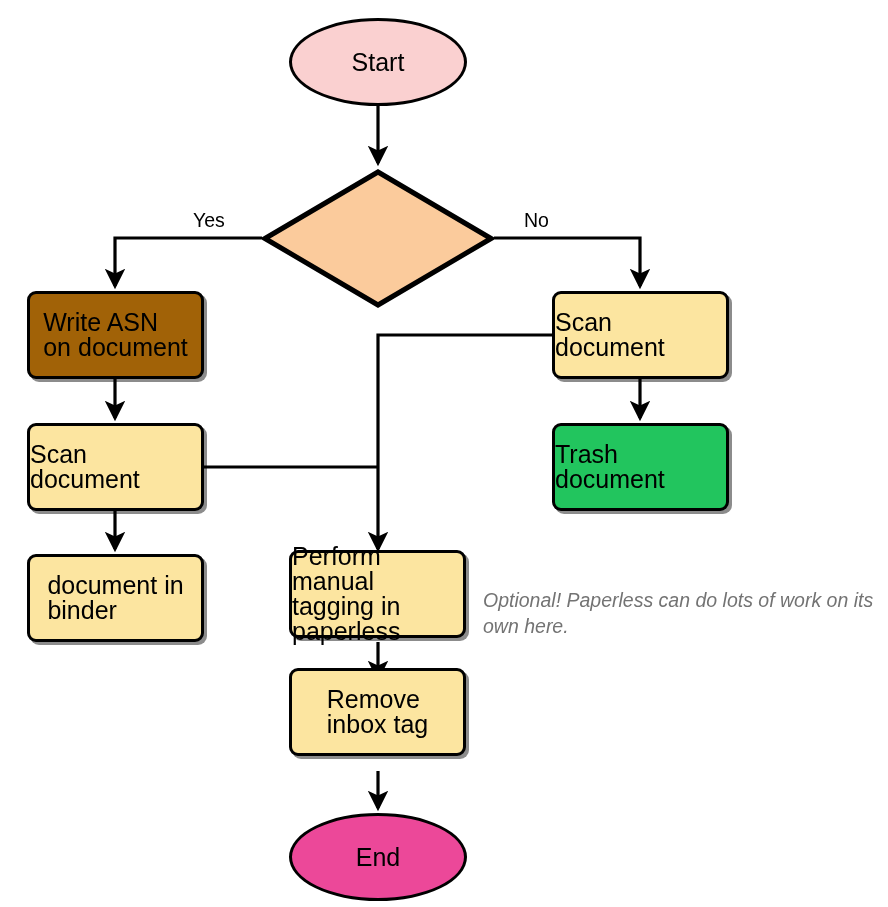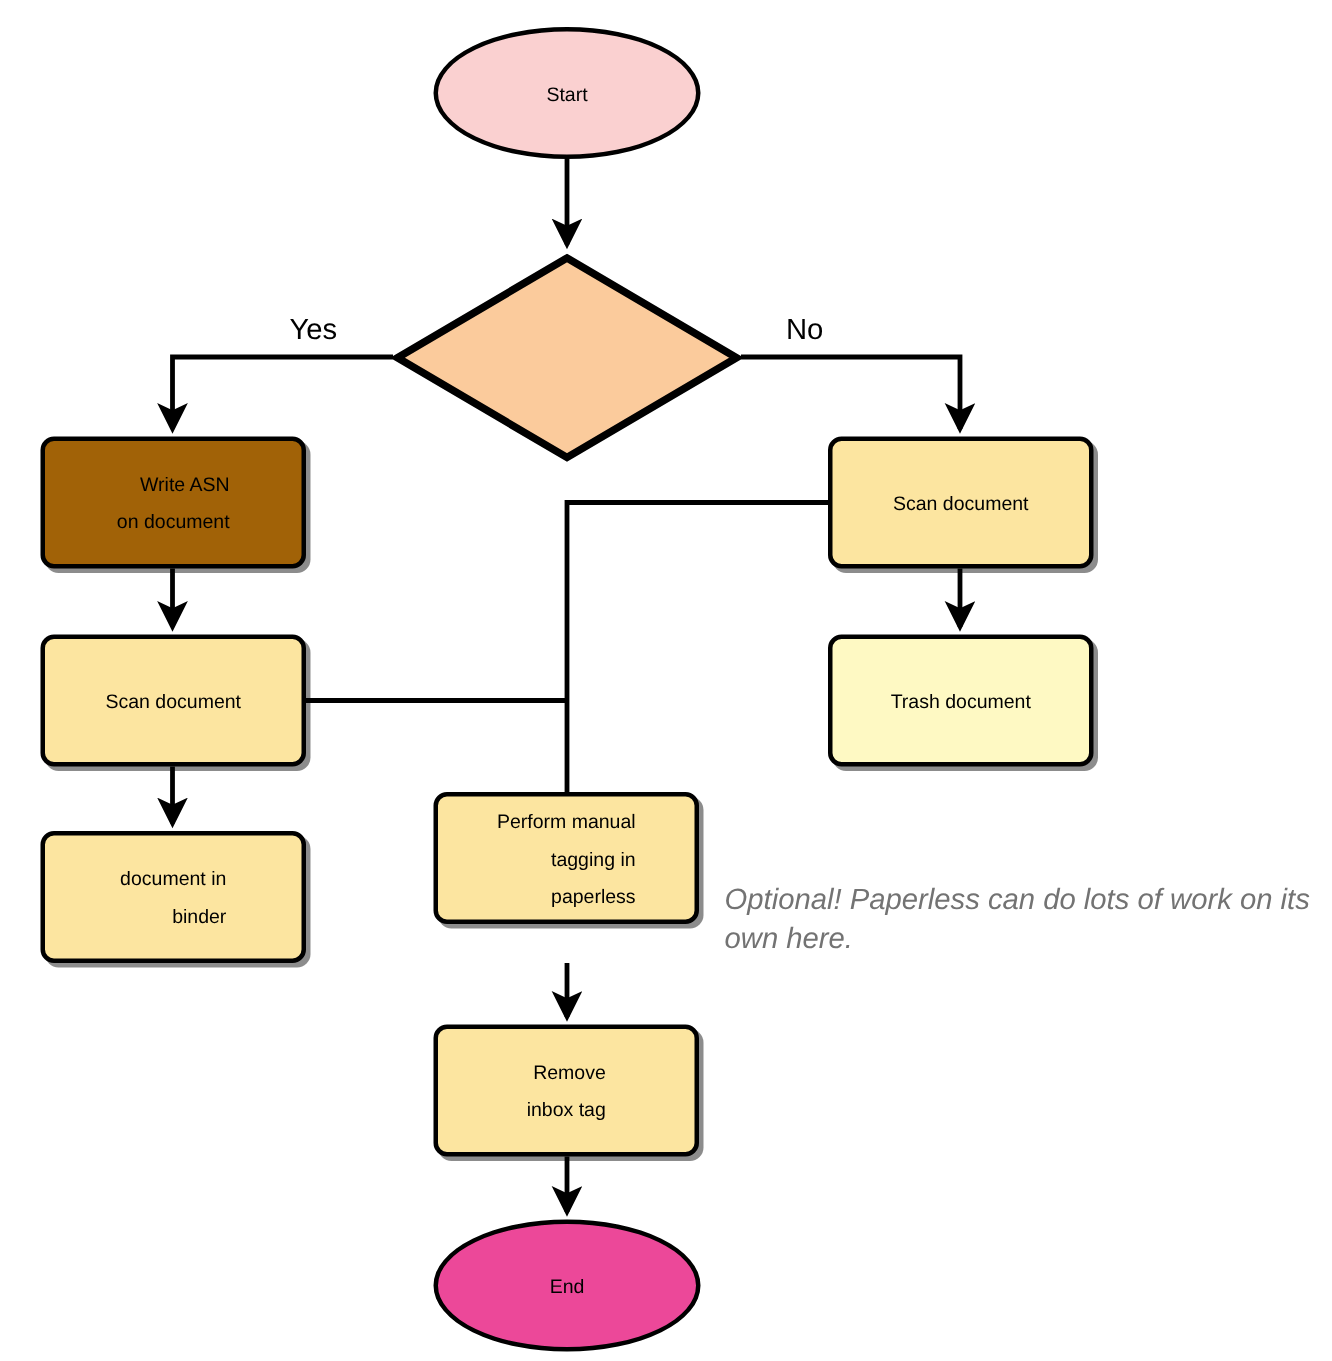--- a/index.html
+++ b/index.html
@@ -22,23 +22,23 @@
     width: 888px;
     height: 907px;
     pointer-events: none;
   }
   .node {
     position: absolute;
     box-sizing: border-box;
     display: flex;
     align-items: center;
     justify-content: center;
-    text-align: right;
+    text-align: left;
     color: #000000;
-    font-size: 13px;
+    font-size: 25px;
     line-height: 25px;
     z-index: 2;
   }
   .node-process {
     border: 3px solid #000000;
     border-radius: 9px;
     box-shadow: 3px 3px 0 rgba(0,0,0,0.45);
   }
   .node-terminator {
     border: 3.5px solid #000000;
@@ -134,33 +134,33 @@
     <div>
       <div>document in</div>
       <div>binder</div>
     </div>
   </div>
 
   <div class="node node-process" style="left:552px; top:291px; width:177px; height:88px; background:#fce5a0;">
     <span>Scan document</span>
   </div>
 
-  <div class="node node-process" style="left:552px; top:423px; width:177px; height:88px; background:#fef9c3;">
+  <div class="node node-process" style="left:552px; top:423px; width:177px; height:88px; background:#22c55e;">
     <span>Trash document</span>
   </div>
 
-  <div class="node node-process" style="left:289px; top:528px; width:177px; height:88px; background:#fce5a0;">
+  <div class="node node-process" style="left:289px; top:550px; width:177px; height:88px; background:#fce5a0;">
     <div>
       <div>Perform manual</div>
       <div>tagging in</div>
       <div>paperless</div>
     </div>
   </div>
 
-  <div class="node node-process" style="left:289px; top:683px; width:177px; height:88px; background:#fce5a0;">
+  <div class="node node-process" style="left:289px; top:668px; width:177px; height:88px; background:#fce5a0;">
     <div>
       <div>Remove</div>
       <div>inbox tag</div>
     </div>
   </div>
 
   <div class="node node-terminator" style="left:289px; top:813px; width:178px; height:88px; background:#ec4899;">
     <span>End</span>
   </div>
 

